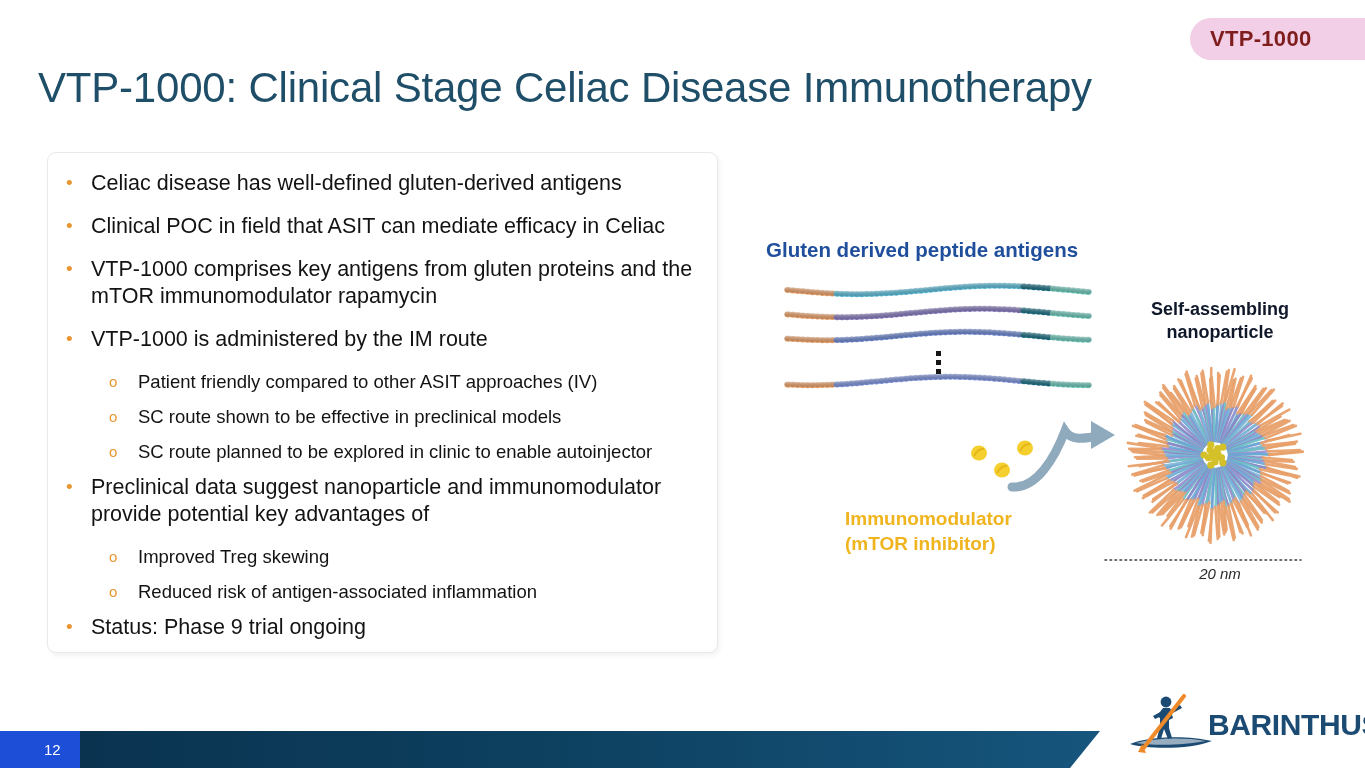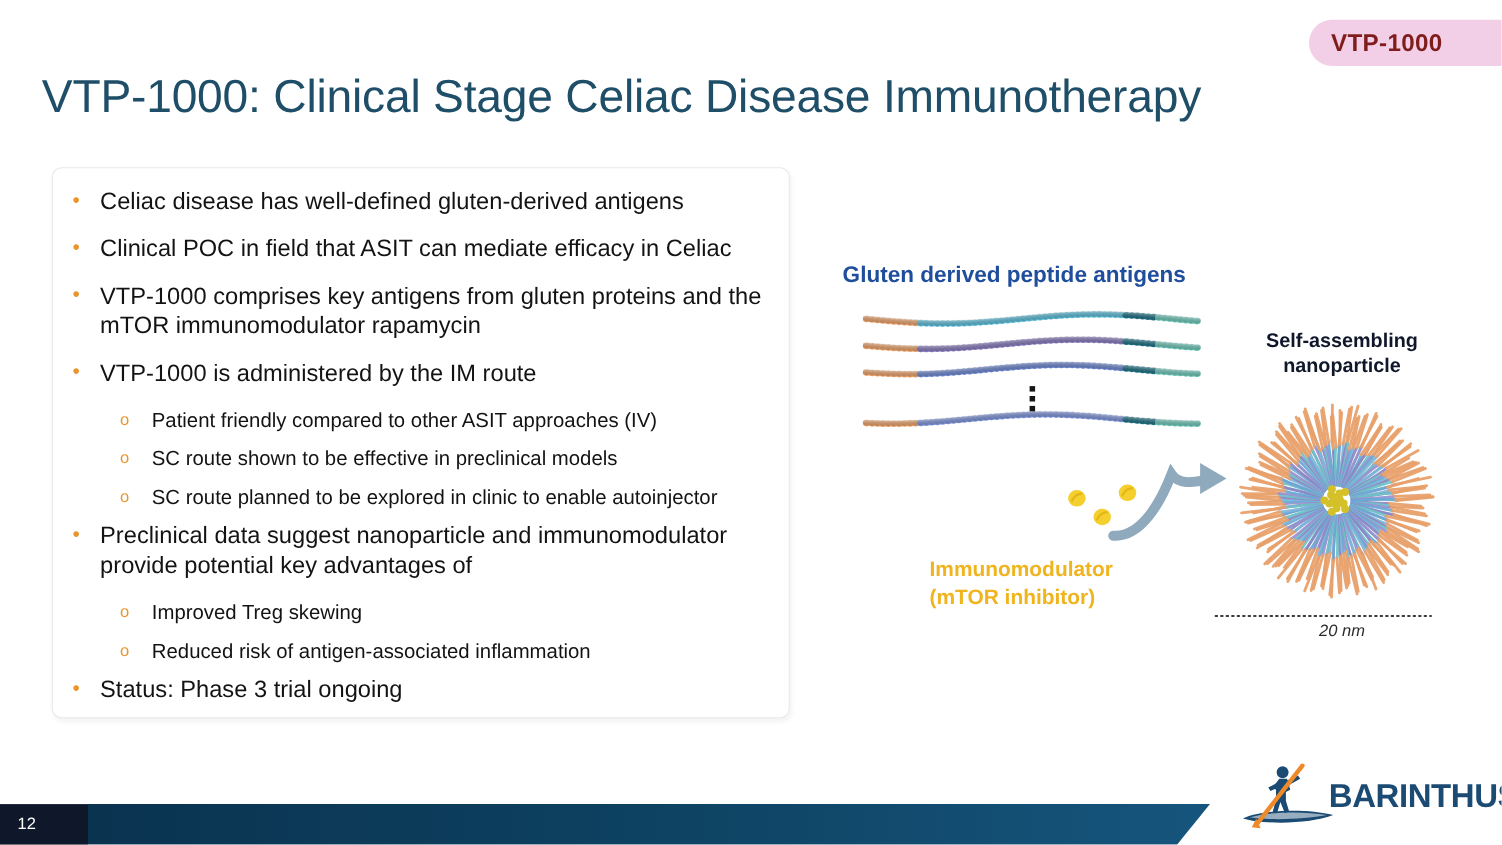--- a/index.html
+++ b/index.html
@@ -138,25 +138,25 @@
   
   .footer-bar {
     position: absolute;
     left: 0; bottom: 0;
     width: 1365px; height: 37px;
   }
   .footer-page-num {
     position: absolute;
     left: 0; bottom: 0;
     width: 80px; height: 37px;
-    background: #0f172a;
+    background: #1d4ed8;
     color: #ffffff;
     font-size: 15px;
     display: flex; align-items: center;
-    padding-left: 16px;
+    padding-left: 44px;
     box-sizing: border-box;
   }
   .logo-wrap {
     position: absolute;
     left: 1122px; top: 694px;
     width: 228px; height: 70px;
   }
   .logo-text {
     position: absolute;
     left: 86px; top: 14px;
@@ -211,21 +211,21 @@
       <li class="bullet-row lvl2 tight">
         <span class="b-mark">o</span>
         <span class="b-text">Improved Treg skewing</span>
       </li>
       <li class="bullet-row lvl2 tight">
         <span class="b-mark">o</span>
         <span class="b-text">Reduced risk of antigen-associated inflammation</span>
       </li>
       <li class="bullet-row lvl1">
         <span class="b-mark">•</span>
-        <span class="b-text">Status:  Phase 3 trial ongoing</span>
+        <span class="b-text">Status:  Phase 9 trial ongoing</span>
       </li>
     </ul>
 </div>
 
 <div class="diagram">
 
   <div class="diagram-heading">Gluten derived peptide antigens</div>
 
   <svg class="peptide-svg" width="320" height="130" viewBox="0 0 320 130">
     <defs>

